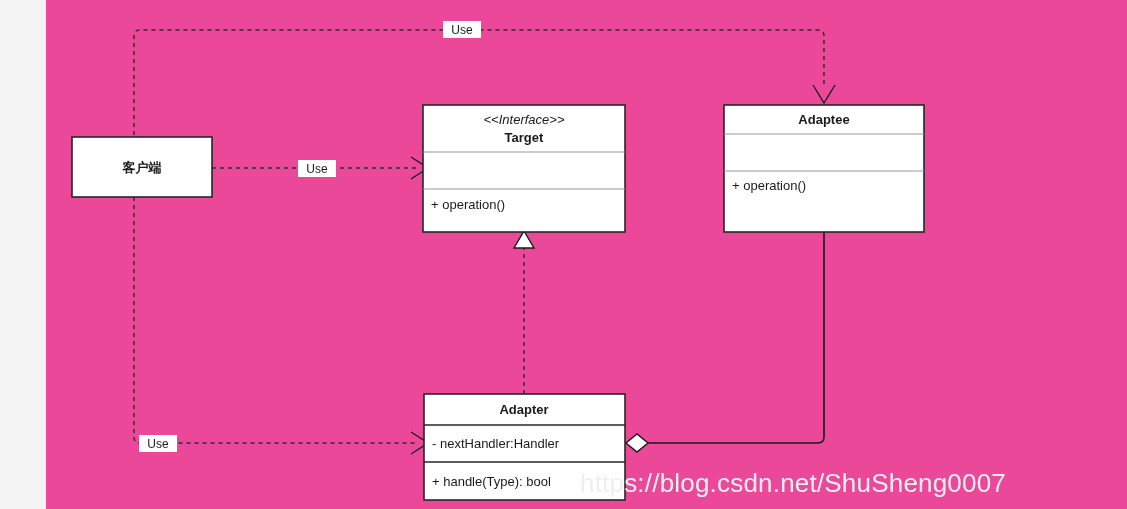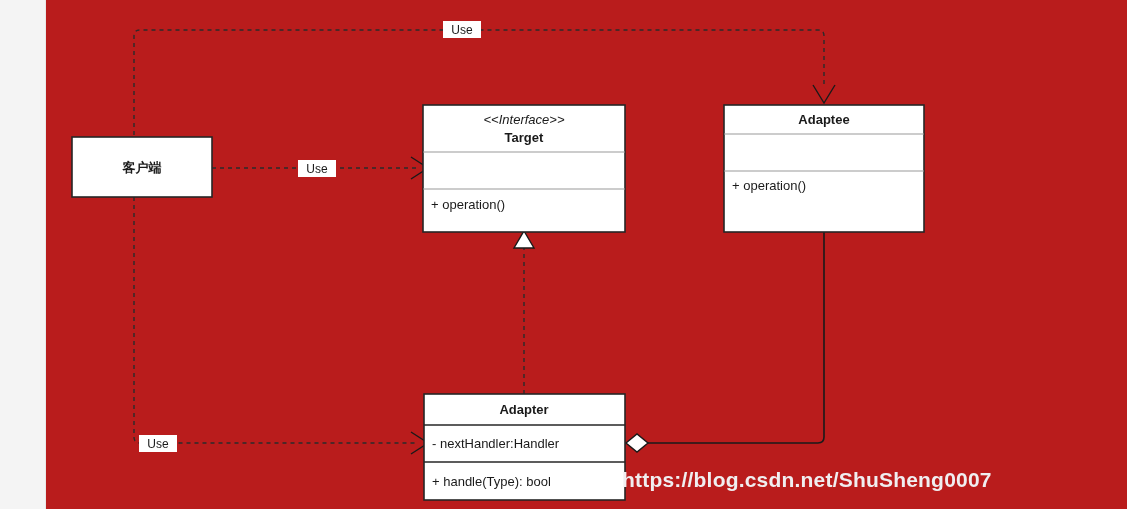--- a/index.html
+++ b/index.html
@@ -10,21 +10,21 @@
   body {
     width: 1127px;
     height: 509px;
     overflow: hidden;
     font-family: "Liberation Sans", "DejaVu Sans", sans-serif;
   }
   #canvas-root {
     position: relative;
     width: 1127px;
     height: 509px;
-    background: #b91c1c;
+    background: #ec4899;
   }
   
   #left-gutter {
     position: absolute;
     left: 0;
     top: 0;
     width: 46px;
     height: 509px;
     background: #f4f4f4;
     border-right: 1px solid #e8e8e8;
@@ -90,29 +90,28 @@
   .hollow-shape {
     fill: #ffffff;
     stroke: #1a1a1a;
     stroke-width: 1.4;
   }
   .label-bg {
     fill: #ffffff;
   }
   #watermark {
     position: absolute;
-    left: 622px;
+    left: 580px;
     top: 468px;
     font-family: "Liberation Sans", "DejaVu Sans", sans-serif;
-    font-size: 21px;
+    font-size: 26px;
     color: #f0eef0;
     white-space: nowrap;
     letter-spacing: 0.2px;
     user-select: none;
-    font-weight: bold;
   }
 </style>
 </head>
 <body>
 
 <div id="canvas-root">
 
   <div id="left-gutter"></div>
 
   <svg id="diagram-svg" width="1127" height="509" viewBox="0 0 1127 509" xmlns="http://www.w3.org/2000/svg">

